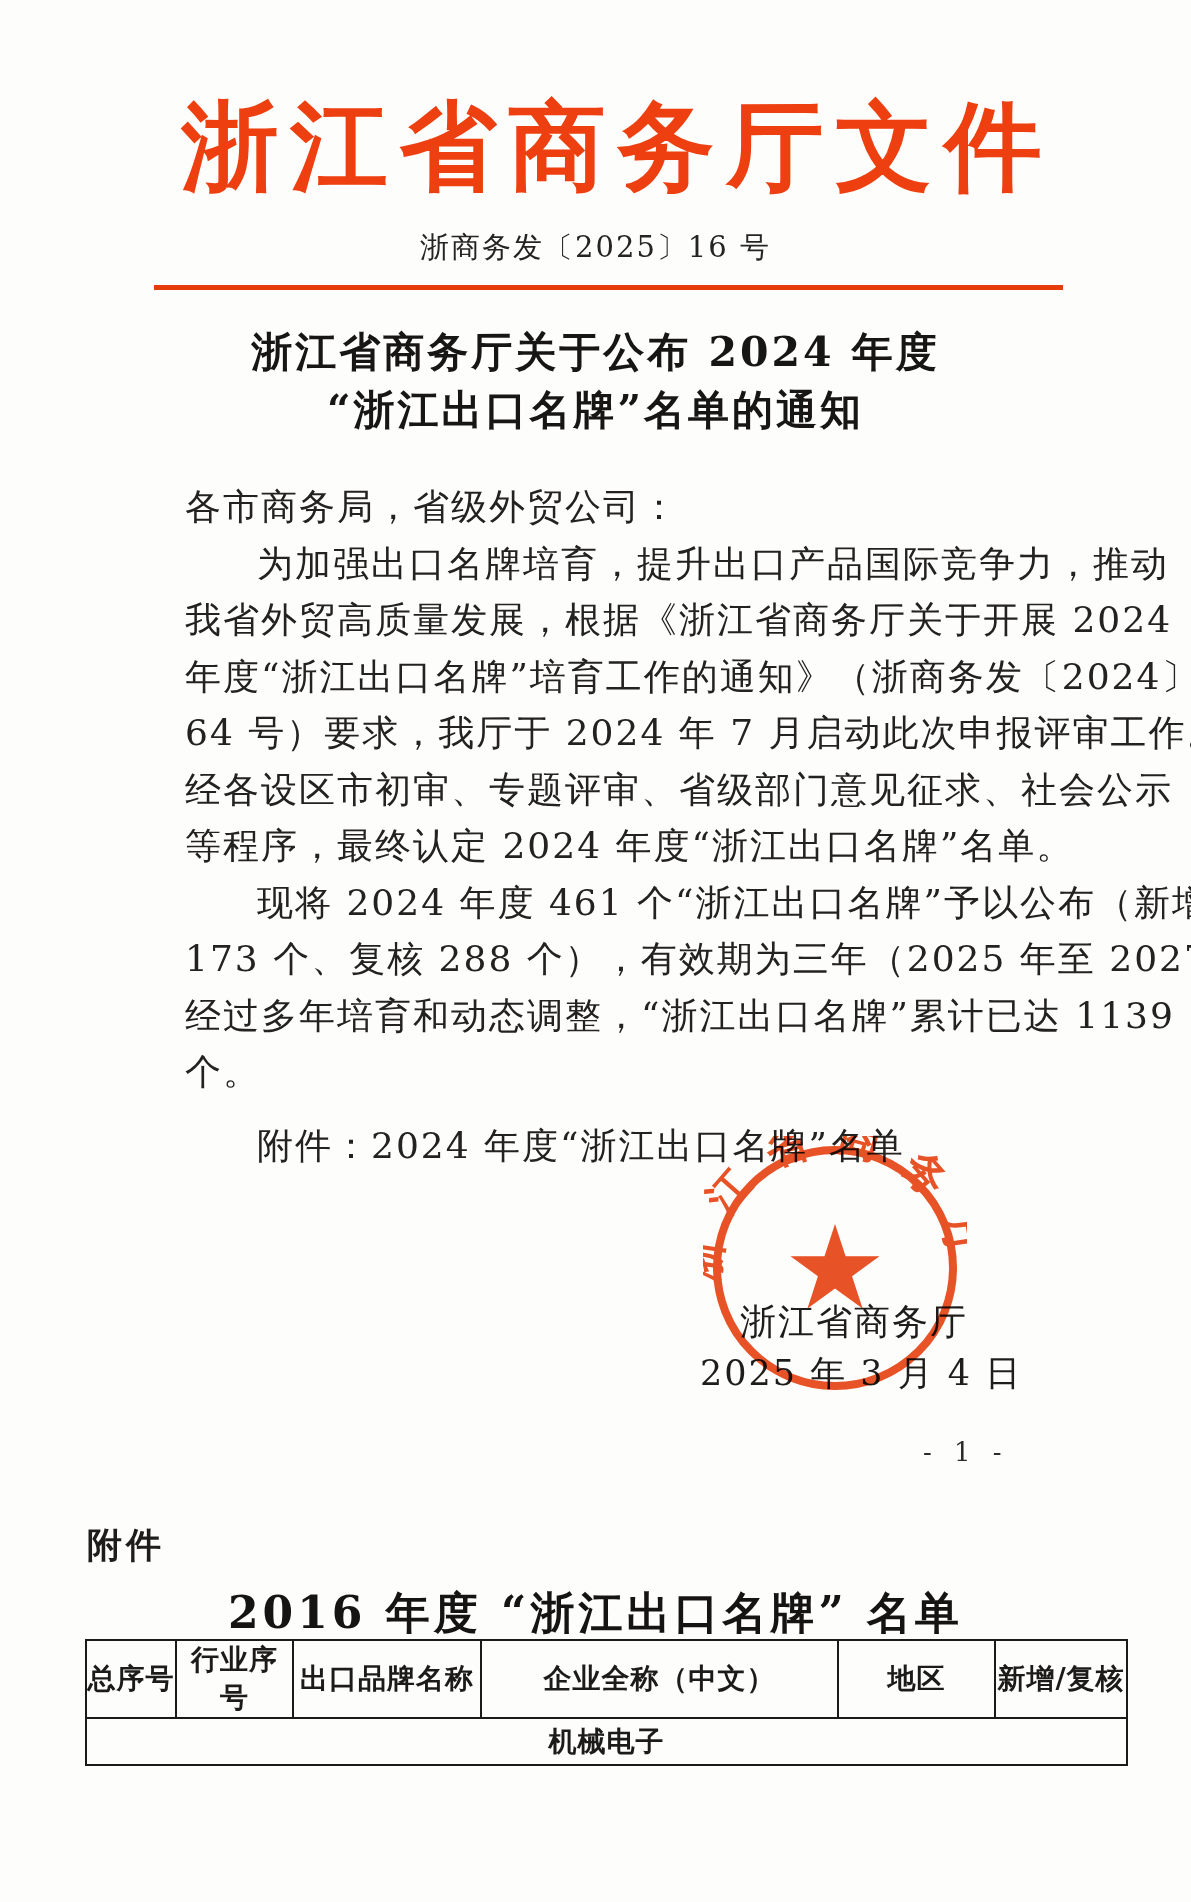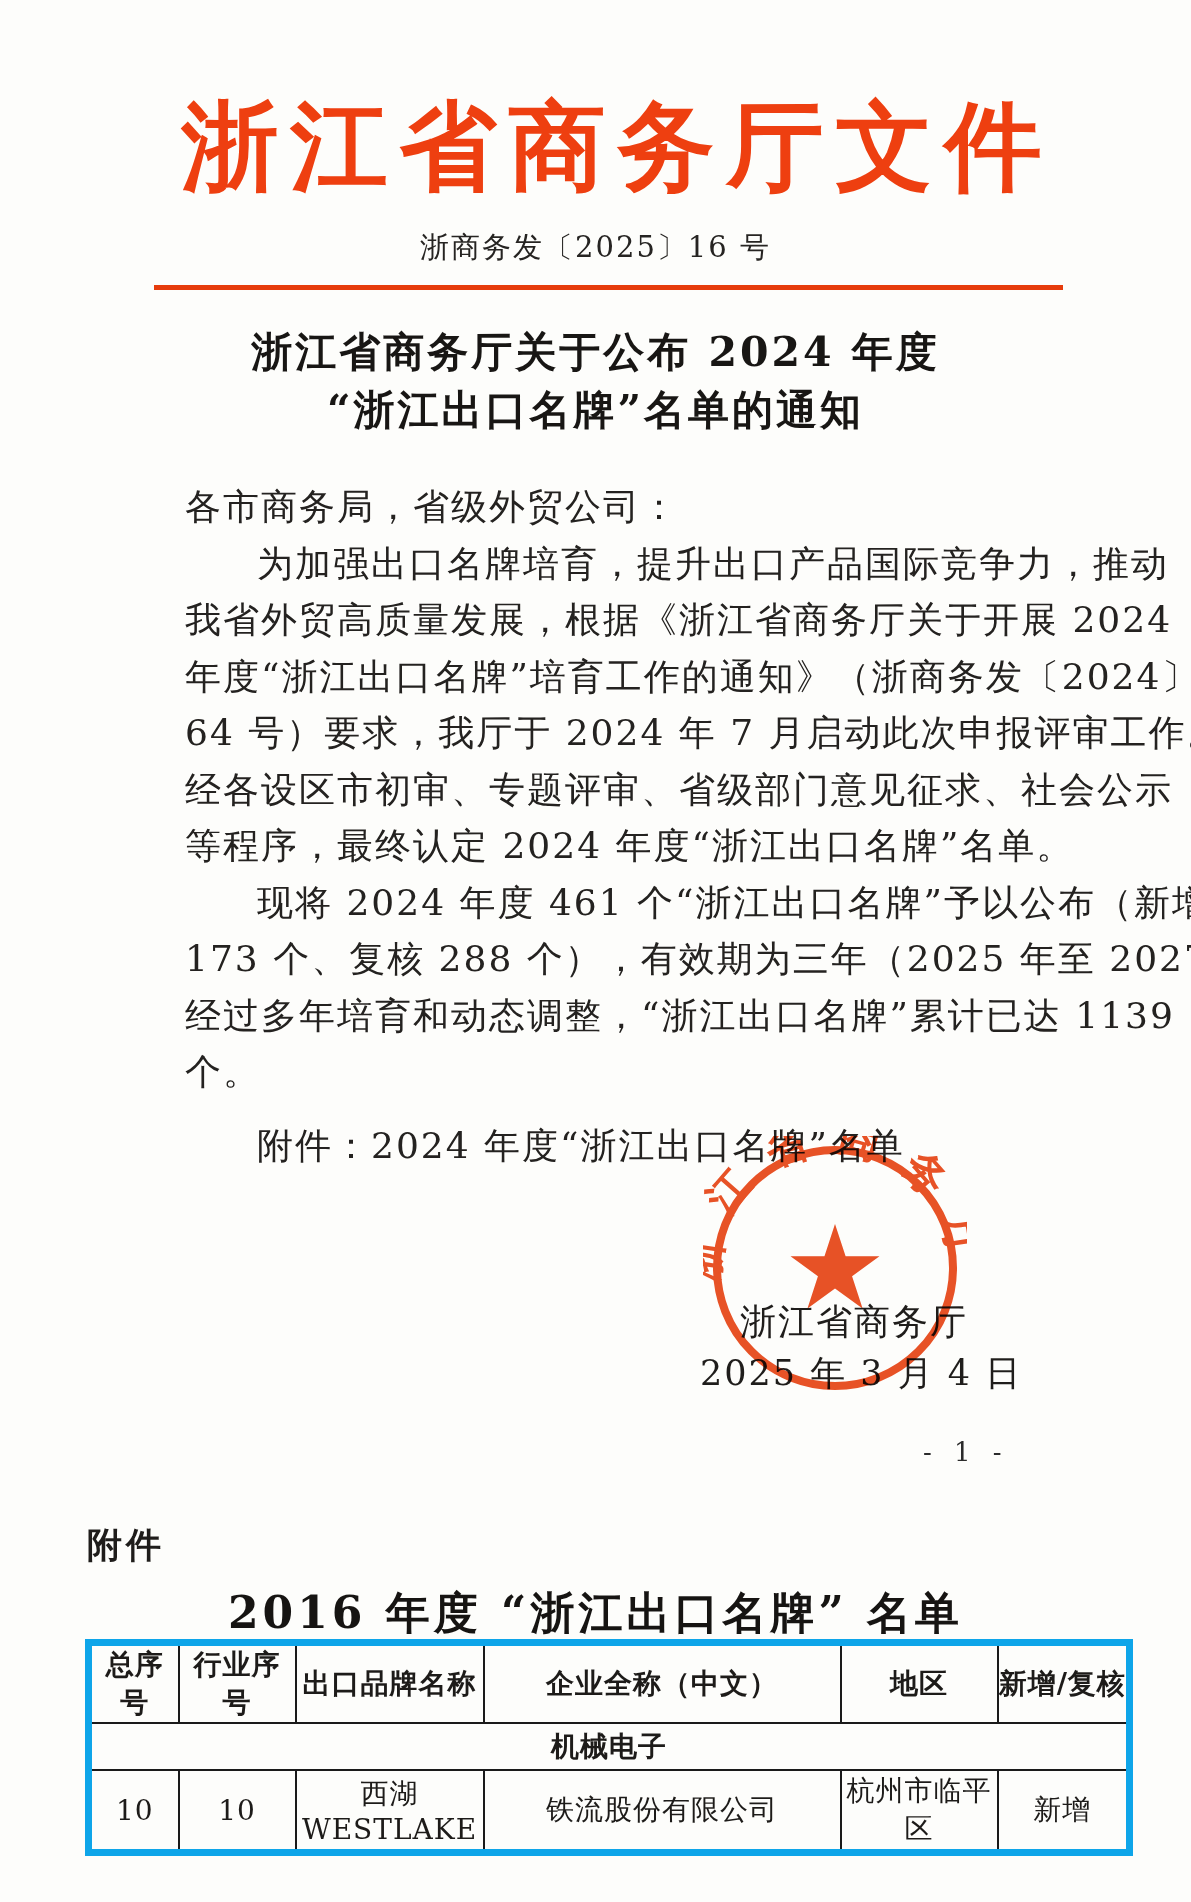--- a/index.html
+++ b/index.html
@@ -48,21 +48,21 @@
     position:absolute;left:85px;top:1639px;width:1041px;
     border-collapse:collapse;table-layout:fixed;
     font-size:28px;color:#1d1b19;
   }
   .brand-table td,.brand-table th{
     border:2px solid #1a1a1a;
     text-align:center;vertical-align:middle;
     padding:0;overflow:hidden;
     font-weight:normal;letter-spacing:1px;
   }
-  .brand-table{border:7px solid #0ea5e9;padding-left:32px;}
+  .brand-table{border:1px solid #0ea5e9;padding-left:32px;}
   .brand-table .hrow th{height:58px;font-weight:600;}
   .brand-table .crow td{height:45px;font-weight:bold;}
   .brand-table .drow td{height:78px;}
 </style>
 </head>
 <body>
 
 <div class="page">
 
   <div class="abs center letterhead-title">浙江省商务厅文件</div>
@@ -121,24 +121,16 @@
         <th>总序号</th>
         <th>行业序号</th>
         <th>出口品牌名称</th>
         <th>企业全称（中文）</th>
         <th>地区</th>
         <th>新增/复核</th>
       </tr>
       <tr class="crow">
         <td colspan="6">机械电子</td>
       </tr>
-      <tr class="drow">
-        <td>10</td>
-        <td>10</td>
-        <td>西湖 WESTLAKE</td>
-        <td>铁流股份有限公司</td>
-        <td>杭州市临平区</td>
-        <td>新增</td>
-      </tr>
     </tbody>
   </table>
 
 </div>
 
 </body></html>

